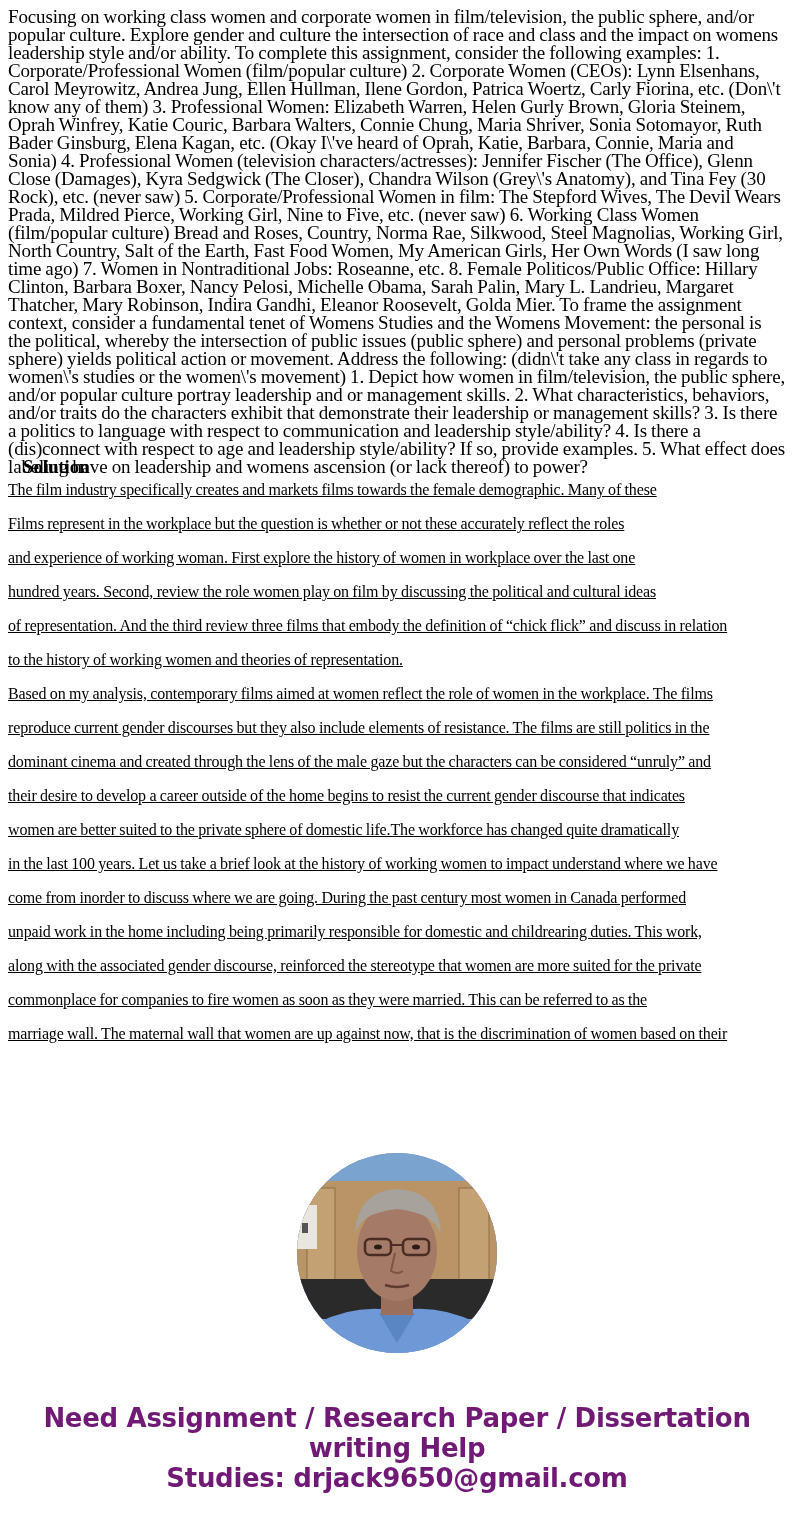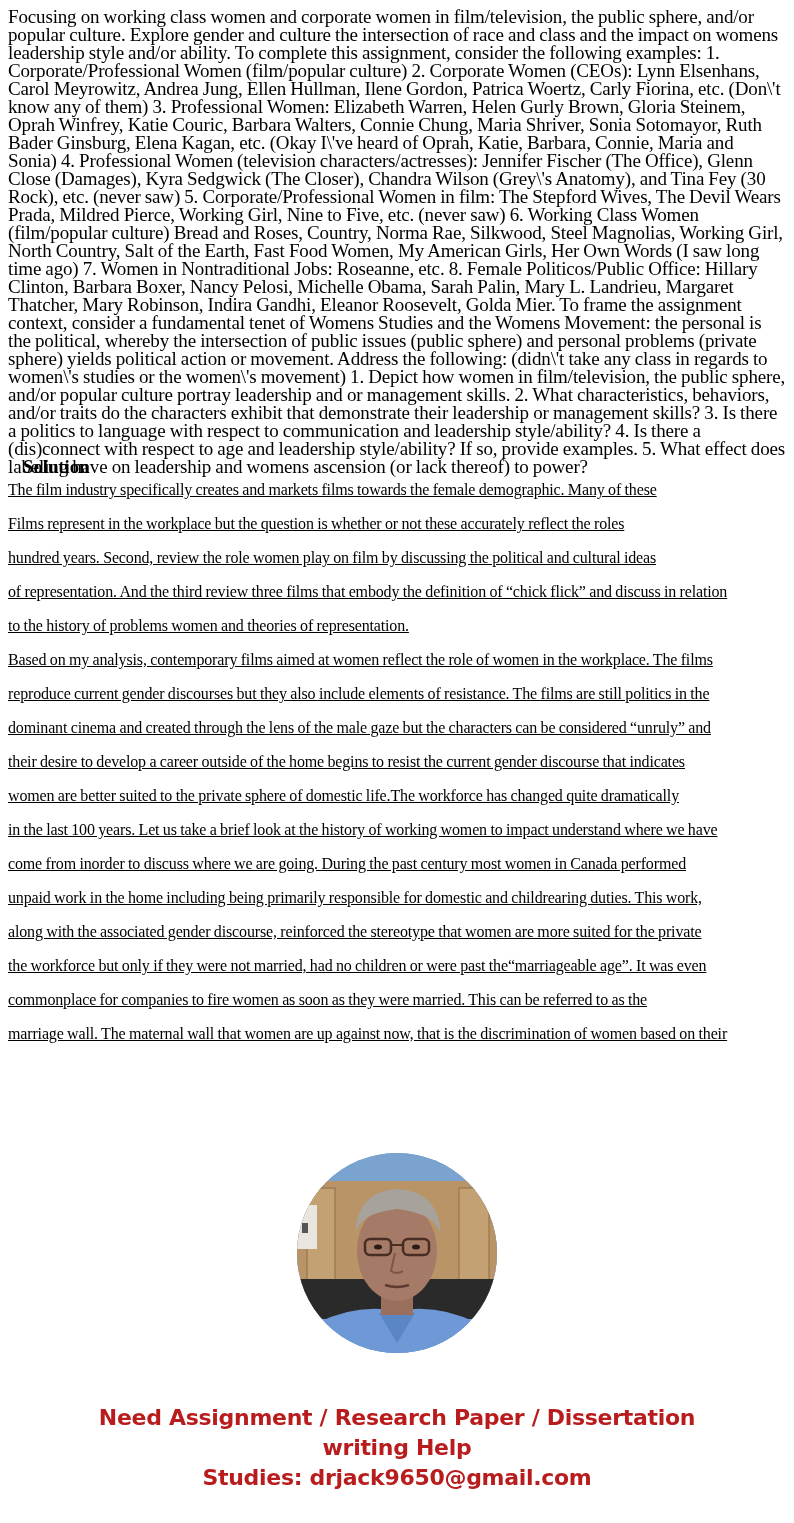--- a/index.html
+++ b/index.html
@@ -56,49 +56,49 @@
       background: #6d8fbf;
     }
     .promo {
       position: absolute;
       left: 0;
       top: 1403px;
       width: 794px;
       text-align: center;
       font-family: "DejaVu Sans", sans-serif;
       font-weight: bold;
-      font-size: 22px;
+      font-size: 26px;
       line-height: 30px;
-      color: #b91c1c;
+      color: #701a75;
     }
     .promo div { white-space: nowrap; letter-spacing: -0.3px; }
   </style>
 </head>
 <body>
 
 <div class="question">Focusing on working class women and corporate women in film/television, the public sphere, and/or popular culture. Explore gender and culture the intersection of race and class and the impact on womens leadership style and/or ability. To complete this assignment, consider the following examples: 1. Corporate/Professional Women (film/popular culture) 2. Corporate Women (CEOs): Lynn Elsenhans, Carol Meyrowitz, Andrea Jung, Ellen Hullman, Ilene Gordon, Patrica Woertz, Carly Fiorina, etc. (Don\'t know any of them) 3. Professional Women: Elizabeth Warren, Helen Gurly Brown, Gloria Steinem, Oprah Winfrey, Katie Couric, Barbara Walters, Connie Chung, Maria Shriver, Sonia Sotomayor, Ruth Bader Ginsburg, Elena Kagan, etc. (Okay I\'ve heard of Oprah, Katie, Barbara, Connie, Maria and Sonia) 4. Professional Women (television characters/actresses): Jennifer Fischer (The Office), Glenn Close (Damages), Kyra Sedgwick (The Closer), Chandra Wilson (Grey\'s Anatomy), and Tina Fey (30 Rock), etc. (never saw) 5. Corporate/Professional Women in film: The Stepford Wives, The Devil Wears Prada, Mildred Pierce, Working Girl, Nine to Five, etc. (never saw) 6. Working Class Women (film/popular culture) Bread and Roses, Country, Norma Rae, Silkwood, Steel Magnolias, Working Girl, North Country, Salt of the Earth, Fast Food Women, My American Girls, Her Own Words (I saw long time ago) 7. Women in Nontraditional Jobs: Roseanne, etc. 8. Female Politicos/Public Office: Hillary Clinton, Barbara Boxer, Nancy Pelosi, Michelle Obama, Sarah Palin, Mary L. Landrieu, Margaret Thatcher, Mary Robinson, Indira Gandhi, Eleanor Roosevelt, Golda Mier. To frame the assignment context, consider a fundamental tenet of Womens Studies and the Womens Movement: the personal is the political, whereby the intersection of public issues (public sphere) and personal problems (private sphere) yields political action or movement. Address the following: (didn\'t take any class in regards to women\'s studies or the women\'s movement) 1. Depict how women in film/television, the public sphere, and/or popular culture portray leadership and or management skills. 2. What characteristics, behaviors, and/or traits do the characters exhibit that demonstrate their leadership or management skills? 3. Is there a politics to language with respect to communication and leadership style/ability? 4. Is there a (dis)connect with respect to age and leadership style/ability? If so, provide examples. 5. What effect does labeling have on leadership and womens ascension (or lack thereof) to power?</div>
 
 <h3 class="solution-heading">Solution</h3>
 
 <div class="answer">
   <div class="answer-line">The film industry specifically creates and markets films towards the female demographic. Many of these</div>
   <div class="answer-line">Films represent in the workplace but the question is whether or not these accurately reflect the roles</div>
+  <div class="answer-line">and experience of working woman. First explore the history of women in workplace over the last one</div>
   <div class="answer-line">hundred years. Second, review the role women play on film by discussing the political and cultural ideas</div>
   <div class="answer-line">of representation. And the third review three films that embody the definition of “chick flick” and discuss in relation</div>
-  <div class="answer-line">to the history of problems women and theories of representation.</div>
+  <div class="answer-line">to the history of working women and theories of representation.</div>
   <div class="answer-line">Based on my analysis, contemporary films aimed at women reflect the role of women in the workplace. The films</div>
   <div class="answer-line">reproduce current gender discourses but they also include elements of resistance. The films are still politics in the</div>
   <div class="answer-line">dominant cinema and created through the lens of the male gaze but the characters can be considered “unruly” and</div>
   <div class="answer-line">their desire to develop a career outside of the home begins to resist the current gender discourse that indicates</div>
   <div class="answer-line">women are better suited to the private sphere of domestic life.The workforce has changed quite dramatically</div>
   <div class="answer-line">in the last 100 years. Let us take a brief look at the history of working women to impact understand where we have</div>
   <div class="answer-line">come from inorder to discuss where we are going. During the past century most women in Canada performed</div>
   <div class="answer-line">unpaid work in the home including being primarily responsible for domestic and childrearing duties. This work,</div>
   <div class="answer-line">along with the associated gender discourse, reinforced the stereotype that women are more suited for the private</div>
-  <div class="answer-line">the workforce but only if they were not married, had no children or were past the“marriageable age”. It was even</div>
   <div class="answer-line">commonplace for companies to fire women as soon as they were married. This can be referred to as the</div>
   <div class="answer-line">marriage wall. The maternal wall that women are up against now, that is the discrimination of women based on their</div>
 </div>
 
 <div class="avatar" title="circular portrait photo of an older man with glasses in a blue shirt">
   <svg width="200" height="200" viewBox="0 0 200 200">
 
     <rect x="0" y="0" width="200" height="200" fill="#7aa3cf"></rect>
 
     <rect x="0" y="28" width="200" height="110" fill="#b89466"></rect>

